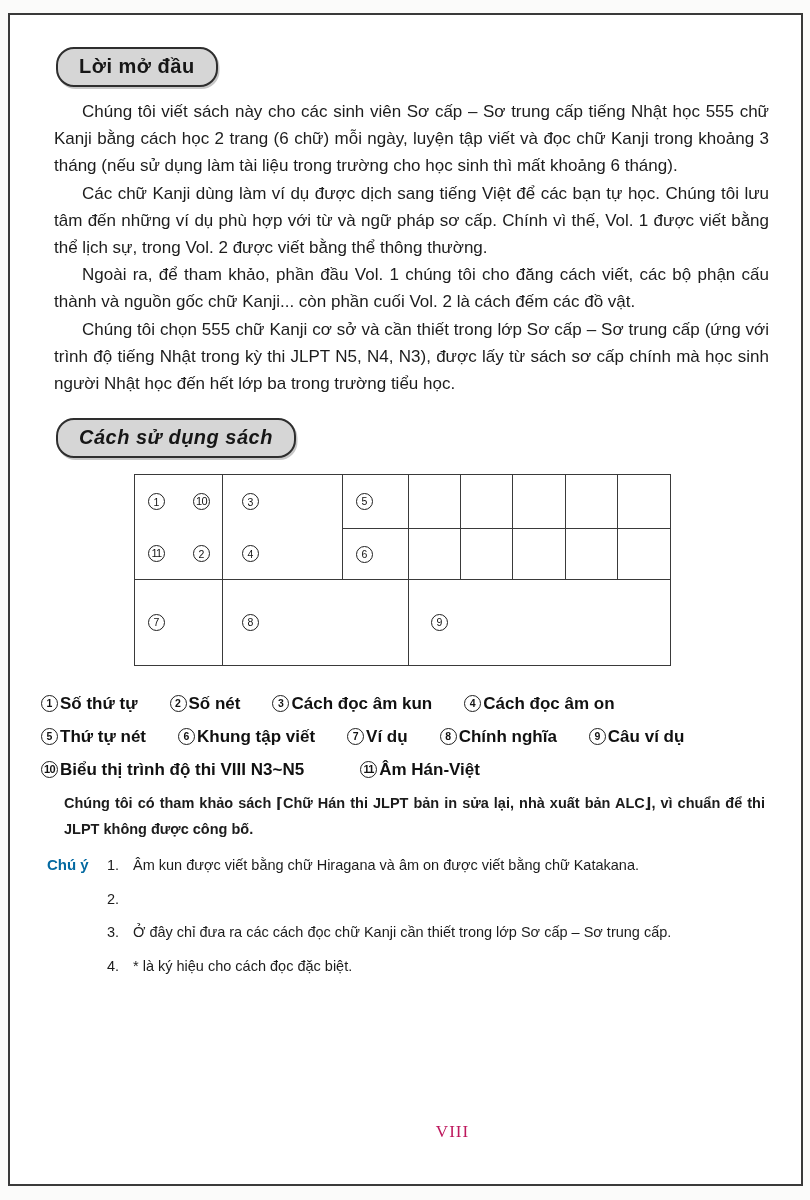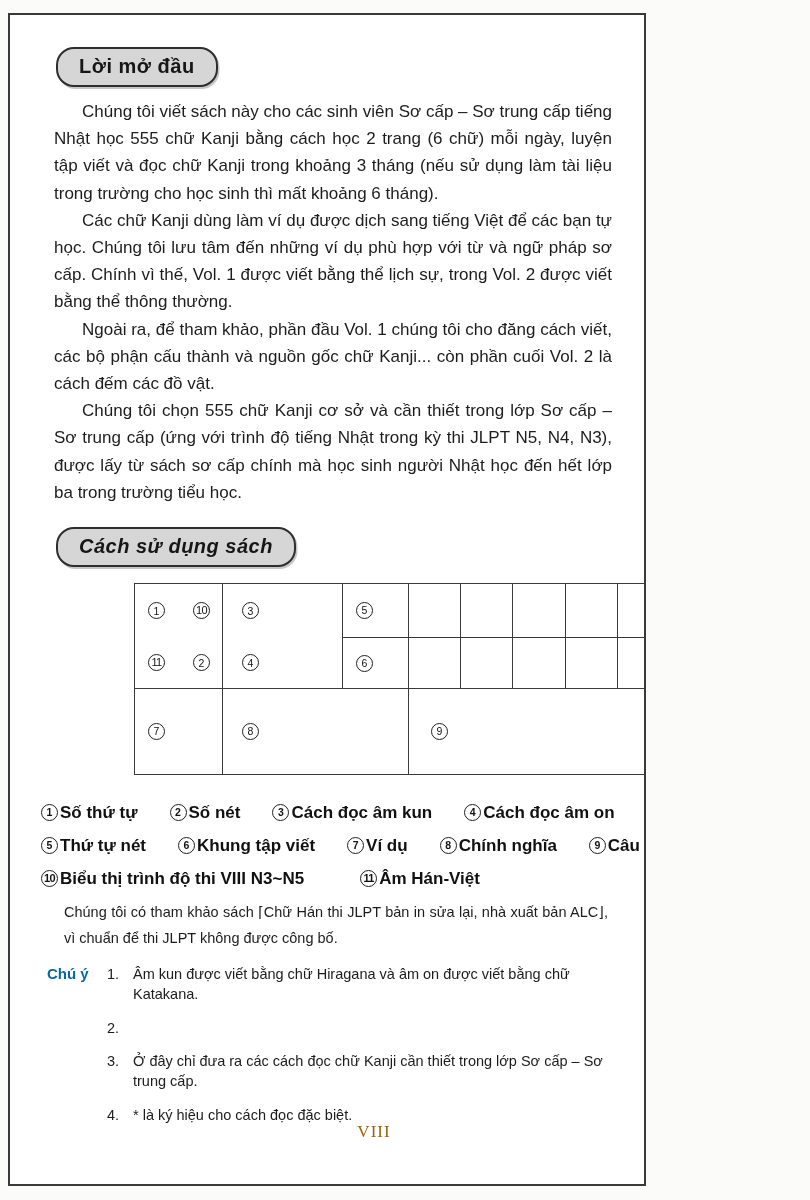--- a/index.html
+++ b/index.html
@@ -9,21 +9,21 @@
     height: 1200px;
     background: #fbfbfa;
     font-family: "Liberation Sans", "DejaVu Sans", sans-serif;
     color: #1d1d1d;
     -webkit-font-smoothing: antialiased;
   }
   .page-frame {
     position: absolute;
     left: 8px;
     top: 13px;
-    width: 638px;
+    width: 795px;
     height: 1173px;
     box-sizing: border-box;
     border: 2px solid #3a3a3a;
     background: #ffffff;
     overflow: hidden;
   }
   
   .section-badge {
     display: inline-block;
     margin-left: 46px;
@@ -102,40 +102,41 @@
   .legend-row.wide-gap { gap: 56px; }
   .legend-item { display: inline-flex; align-items: center; gap: 2px; white-space: nowrap; }
   .legend .circ { border-width: 1.3px; font-weight: 600; }
 
   .ref-note {
     margin: 5px 36px 0 54px;
     font-size: 14.5px;
     line-height: 25.5px;
     color: #1c1c1c;
     text-align: justify;
+    font-weight: bold;
   }
 
   .notes { display: flex; margin: 13px 40px 0 37px; }
   .notes-label { width: 60px; flex: none; font-size: 15px; font-weight: bold; color: #0369a1; line-height: 20px; }
   .note-list { flex: 1; }
   .note-item { display: flex; gap: 11px; margin-bottom: 13.5px; font-size: 14.5px; line-height: 20px; color: #1c1c1c; }
   .note-num { width: 15px; flex: none; }
 
   .page-number {
     position: absolute;
     left: 0;
     bottom: 42px;
     width: 100%;
     box-sizing: border-box;
     padding-left: 94px;
     text-align: center;
     font-family: "Liberation Serif", "DejaVu Serif", serif;
     font-size: 17px;
     letter-spacing: 1px;
-    color: #a16207;
+    color: #be185d;
   }
 </style>
 </head>
 <body>
 
 <div class="page-frame">
 
   <div class="section-badge badge-preface">
     <span>Lời mở đầu</span>
   </div>

